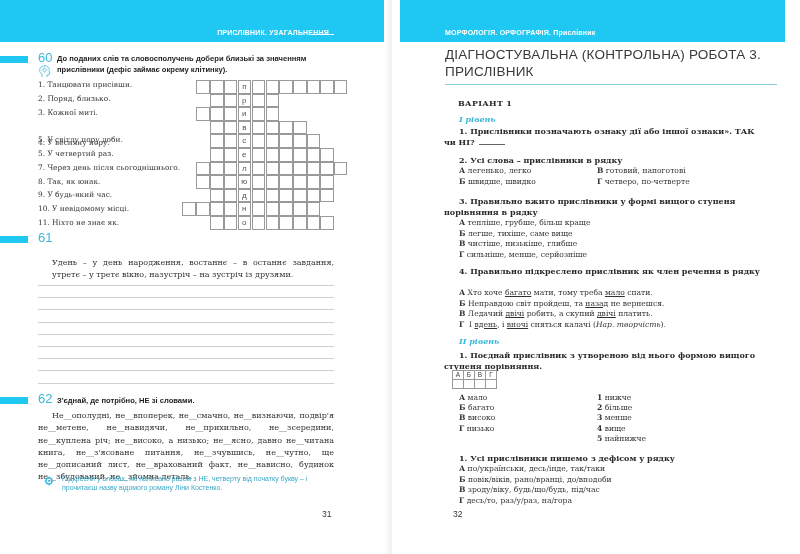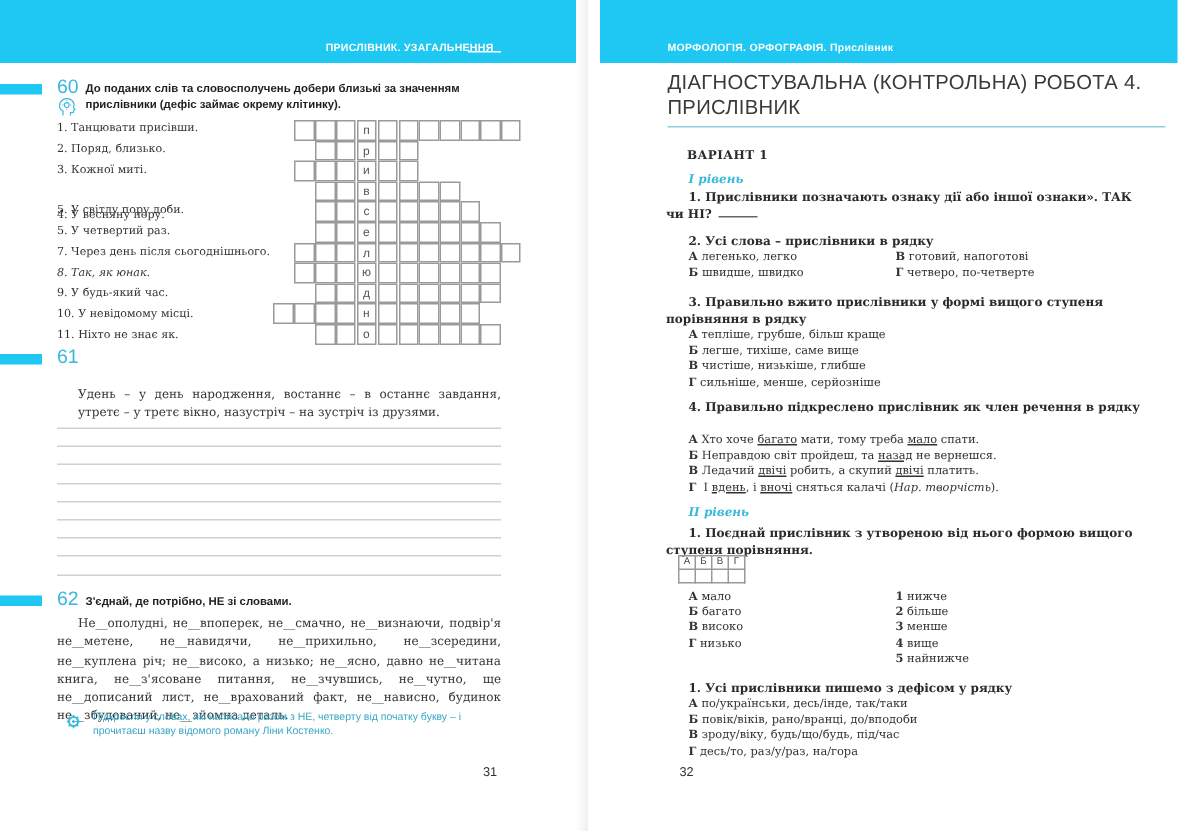--- a/index.html
+++ b/index.html
@@ -83,21 +83,21 @@
   <div class="task-title" style="top:53px;">До поданих слів та словосполучень добери близькі за значенням прислівники (дефіс займає окрему клітинку).</div>
 
   <div id="clues">
       <div class="clue" style="top: 80px;">1. Танцювати присівши.</div>
       <div class="clue" style="top: 93.8px;">2. Поряд, близько.</div>
       <div class="clue" style="top: 107.6px;">3. Кожної миті.</div>
       <div class="clue" style="top: 121.4px; margin-top: 17px;">4. У весняну пору.</div>
       <div class="clue" style="top: 135.2px;">5. У світлу пору доби.</div>
       <div class="clue" style="top: 149px;">5. У четвертий раз.</div>
       <div class="clue" style="top: 162.8px;">7. Через день після сьогоднішнього.</div>
-      <div class="clue" style="top: 176.6px; font-style: italic;">8. Так, як юнак.</div>
+      <div class="clue" style="top: 176.6px;">8. Так, як юнак.</div>
       <div class="clue" style="top: 190.4px;">9. У будь-який час.</div>
       <div class="clue" style="top: 204.2px;">10. У невідомому місці.</div>
       <div class="clue" style="top: 218px;">11. Ніхто не знає як.</div>
     </div>
   <div id="crossword">
       <div class="xw-cell" style="left: 196px; top: 80px;"></div>
       <div class="xw-cell" style="left: 210px; top: 80px;"></div>
       <div class="xw-cell" style="left: 223.5px; top: 80px;"></div>
       <div class="xw-cell" style="left: 237.5px; top: 80px;">п</div>
       <div class="xw-cell" style="left: 251.5px; top: 80px;"></div>
@@ -223,21 +223,21 @@
   <div class="page-number" style="left:322px; top:509px;">31</div>
 </div>
 
 <div class="gutter"></div>
 
 <div class="page page-right">
   <div class="header-band">
     <span class="header-text">МОРФОЛОГІЯ. ОРФОГРАФІЯ. Прислівник</span>
   </div>
 
-  <div class="main-title">ДІАГНОСТУВАЛЬНА (КОНТРОЛЬНА) РОБОТА 4. ПРИСЛІВНИК</div>
+  <div class="main-title">ДІАГНОСТУВАЛЬНА (КОНТРОЛЬНА) РОБОТА 3. ПРИСЛІВНИК</div>
   <div class="title-rule"></div>
   <div class="variant">ВАРІАНТ 1</div>
 
   <div class="level" style="top:114px;text-align:center;">I рівень</div>
 
   <div class="q q-title" style="top:126px;">
     <span>1. Прислівники позначають ознаку дії або іншої ознаки». ТАК чи НІ?</span><span class="blank"></span>
   </div>
 
   <div class="q q-title" style="top:155px;">2. Усі слова – прислівники в рядку</div>

